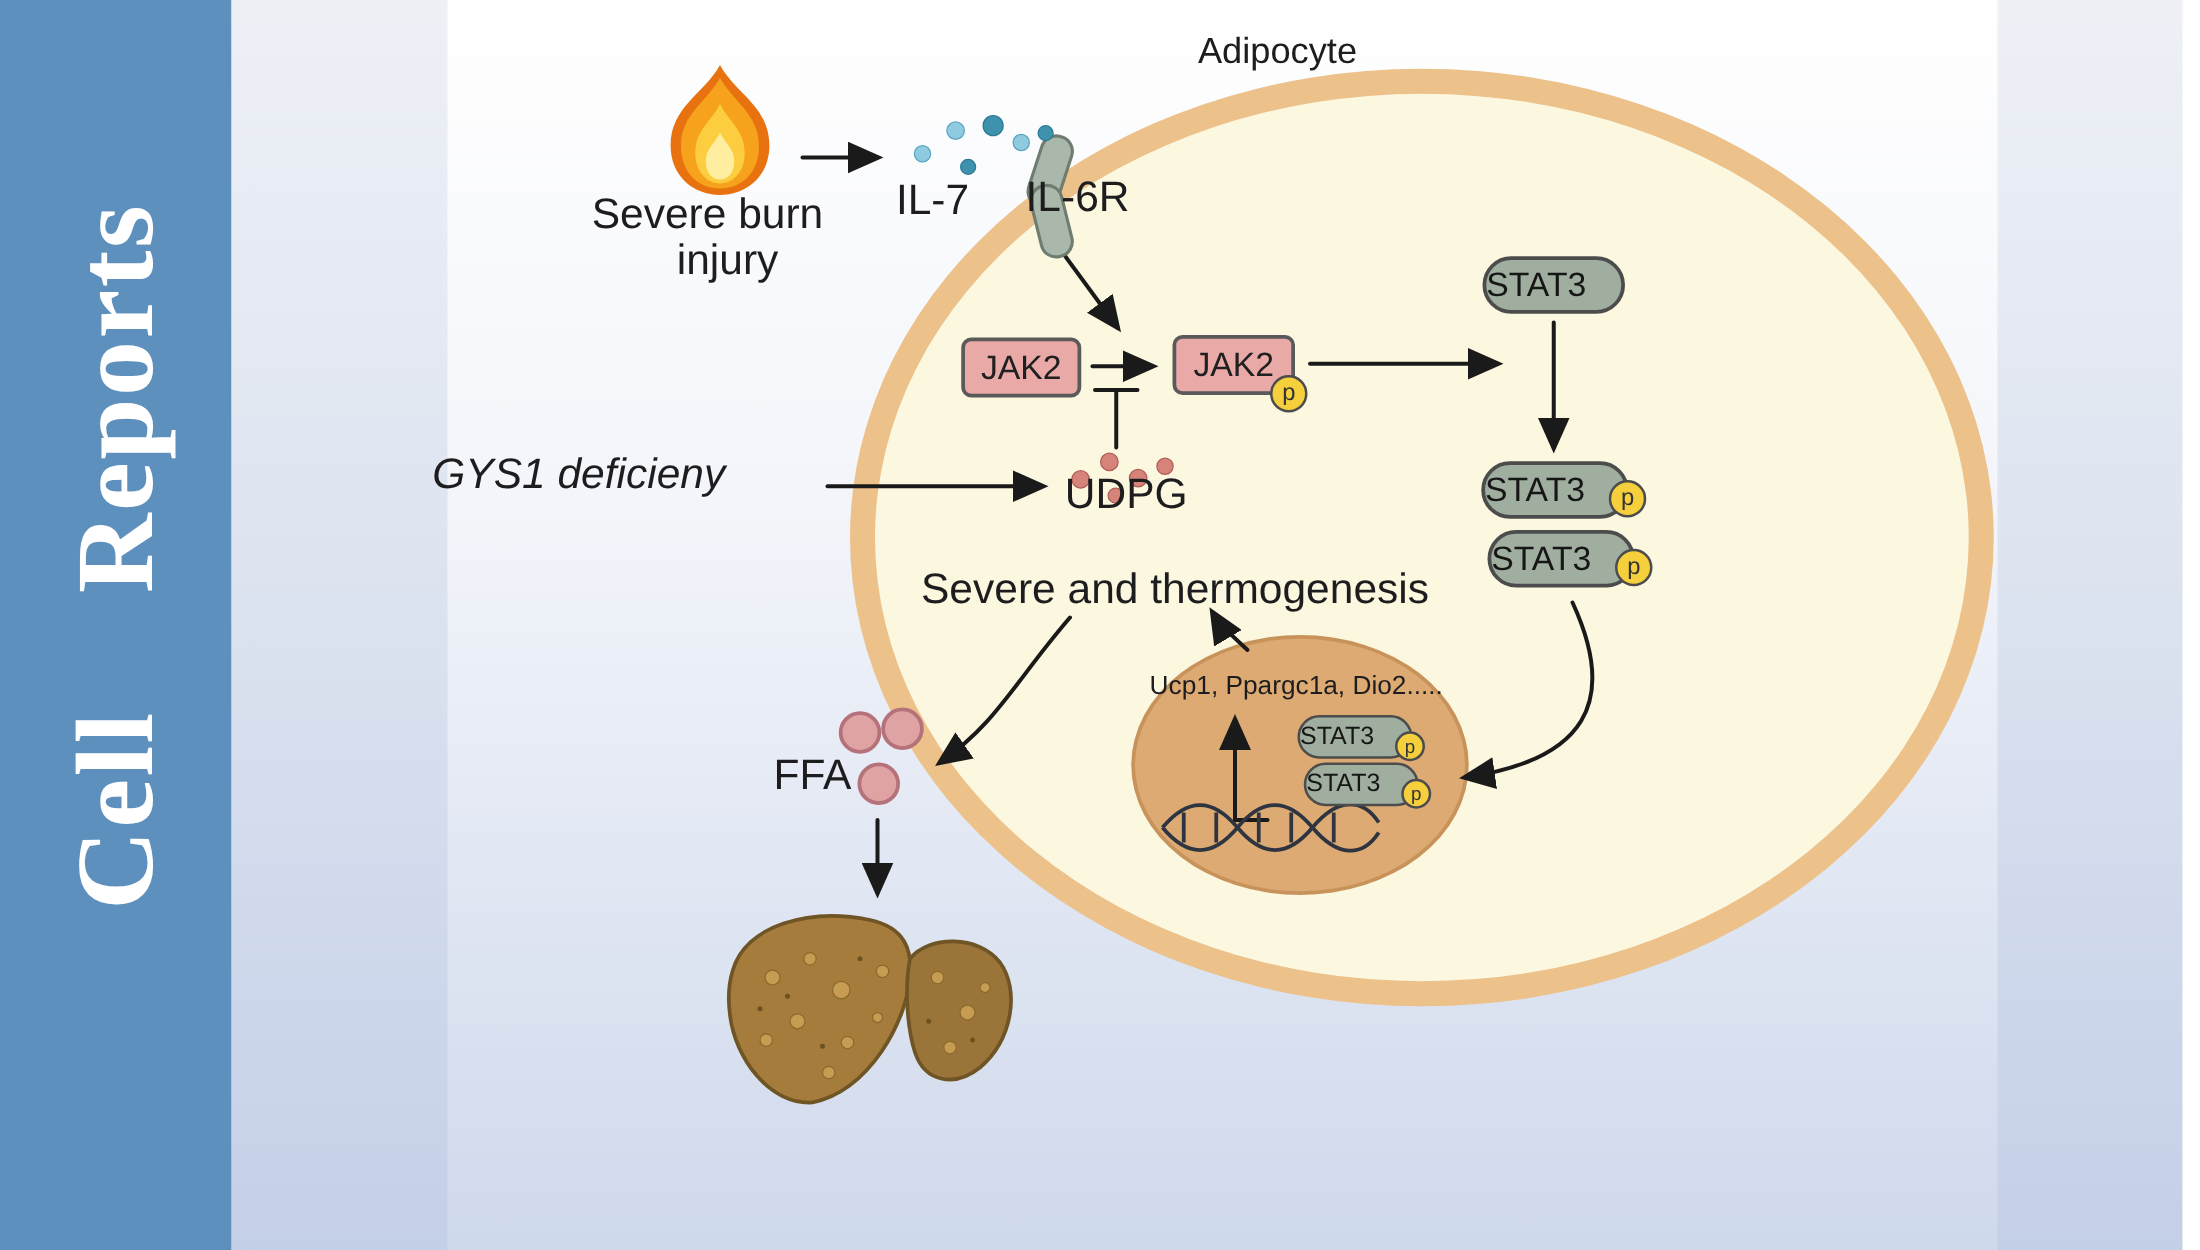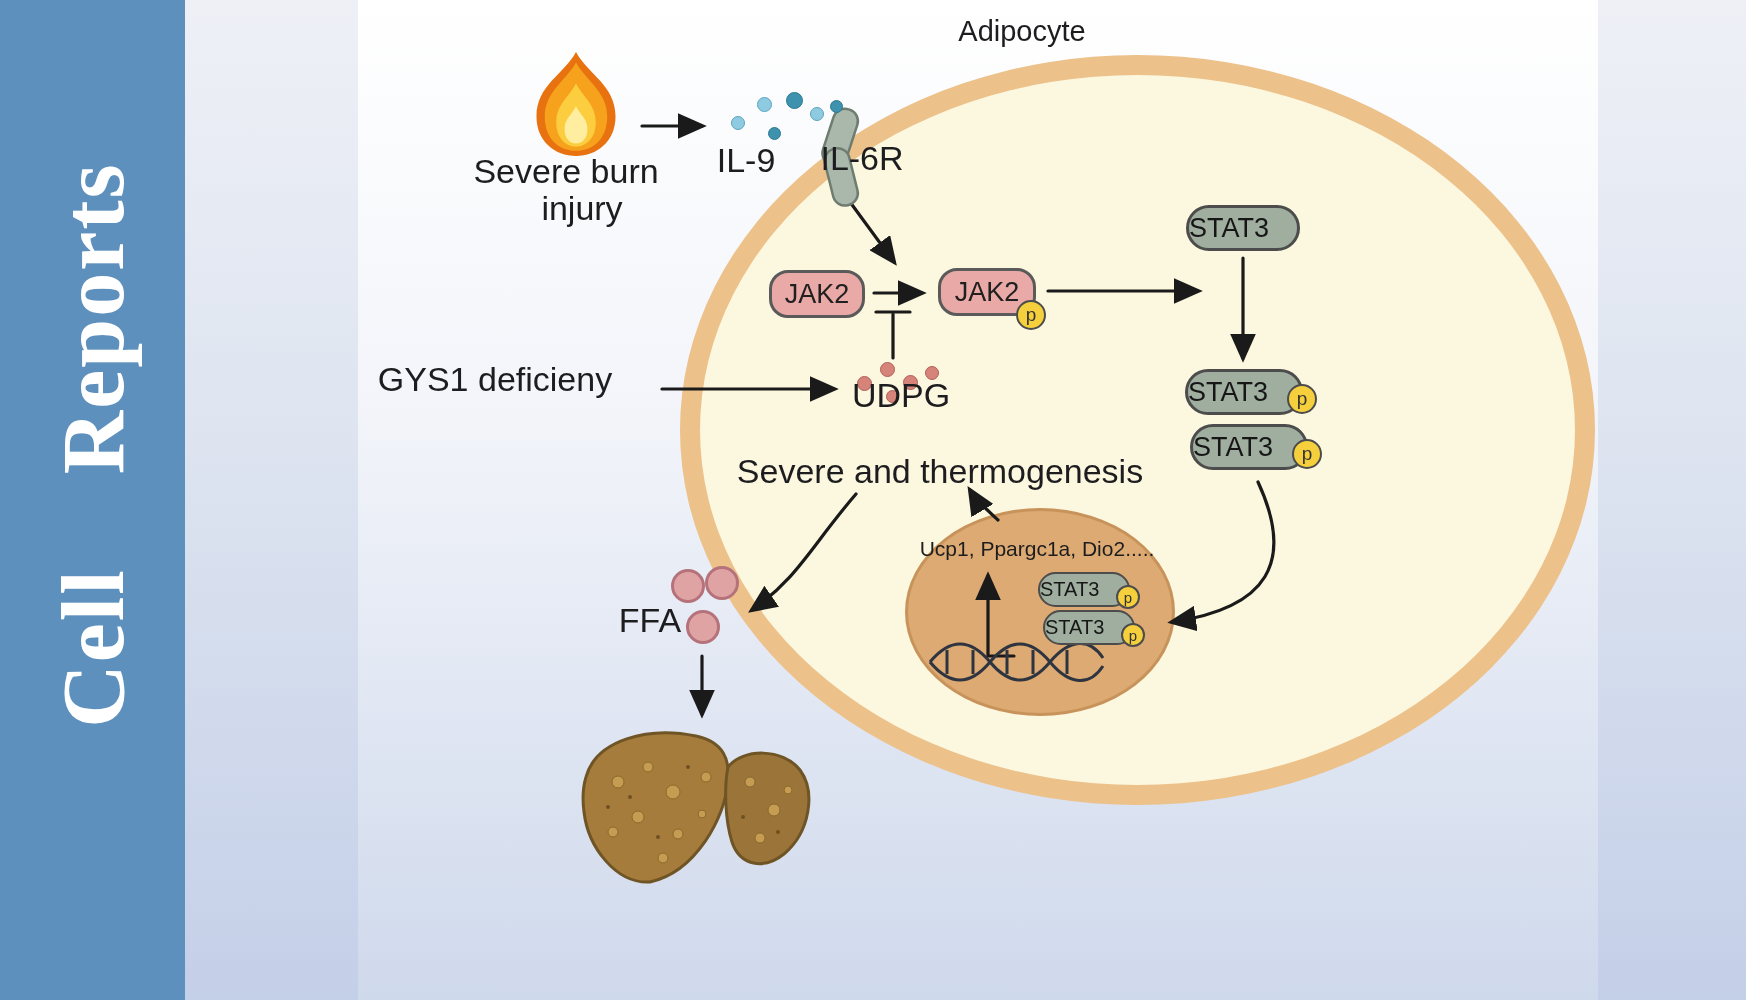--- a/index.html
+++ b/index.html
@@ -32,21 +32,21 @@
   .nucleus { position:absolute; left:905px; top:508px; width:270px; height:208px;
           border:3px solid #c8935a; border-radius:50%; background:#dcaa72; z-index:3; }
 
   .arrows { position:absolute; left:0; top:0; width:1760px; height:1000px;
           z-index:5; pointer-events:none; }
 
   .label { position:absolute; color:#1d1d1f; font-size:34px; text-align:center;
            transform:translateX(-50%); white-space:nowrap; z-index:6; }
 
   .rbox { position:absolute; display:flex; align-items:center; justify-content:center;
-          background:#e9a9a6; border:3px solid #5a5a5a; border-radius:19px;
+          background:#e9a9a6; border:3px solid #5a5a5a; border-radius:8px;
           font-size:27px; color:#202020; z-index:6; }
   .pill { position:absolute; display:flex; align-items:center; 
           background:#9fae9f; border:3px solid #4c4c4c; border-radius:26px;
           font-size:27px; color:#161616; z-index:6; }
   .pill.small { font-size:20px; border-width:2.5px; }
   .pcirc { position:absolute; display:flex; align-items:center; justify-content:center;
           background:#f5d03c; border:2.5px solid #4c4c4c; border-radius:50%;
           font-size:19px; color:#333; z-index:7; }
   .pcirc.small { font-size:15px; }
 
@@ -162,29 +162,29 @@
     <g fill="#6e511f">
       <circle cx="52" cy="75" r="2"></circle>
         <circle cx="110" cy="45" r="2"></circle>
       <circle cx="80" cy="115" r="2"></circle>
         <circle cx="165" cy="95" r="2"></circle>
       <circle cx="200" cy="110" r="2"></circle>
         <circle cx="30" cy="85" r="2"></circle>
     </g>
   </svg>
 
-  <div class="label" style="left:1022px; top:15px; font-size:29px;">Adipocyte</div>
+  <div class="label" style="left:1022px; top:25px; font-size:29px;">Adipocyte</div>
 
   <div class="label" style="left:566px; top:152px;">Severe burn</div>
   <div class="label" style="left:566px; top:189px;margin-left:16px;">injury</div>
 
-  <div class="label" style="left:746px; top:141px;">IL-9</div>
+  <div class="label" style="left:746px; top:141px;">IL-7</div>
   <div class="label" style="left:862px; top:139px;">IL-6R</div>
 
-  <div class="label" style="left:495px; top:360px;">GYS1 deficieny</div>
+  <div class="label" style="left:463px; top:360px;font-style:italic;">GYS1 deficieny</div>
 
   <div class="label" style="left:901px; top:376px;">UDPG</div>
 
   <div class="label" style="left:940px; top:452px;">Severe and thermogenesis</div>
 
   <div class="label" style="left:1037px; top:537px; font-size:21px;">Ucp1, Ppargc1a, Dio2.....</div>
 
   <div class="label" style="left:650px; top:601px;">FFA</div>
 
   <div class="rbox" style="left:769px; top:270px; width:96px; height:48px;">

